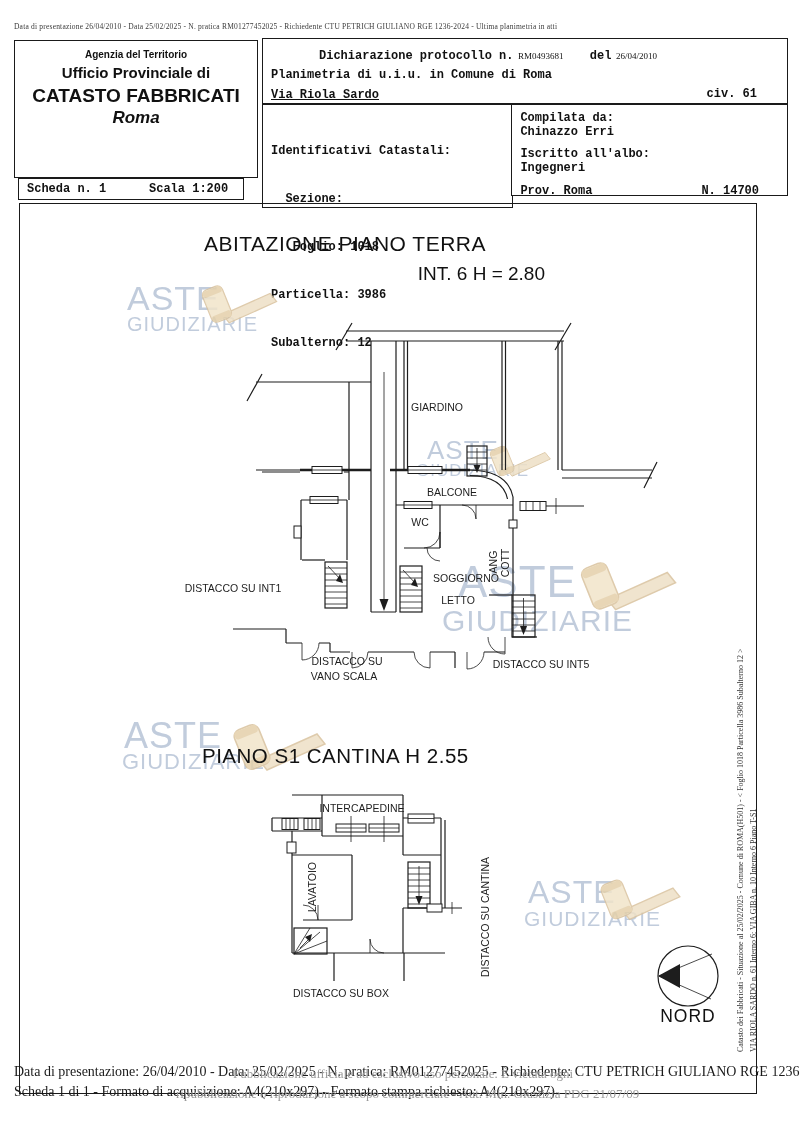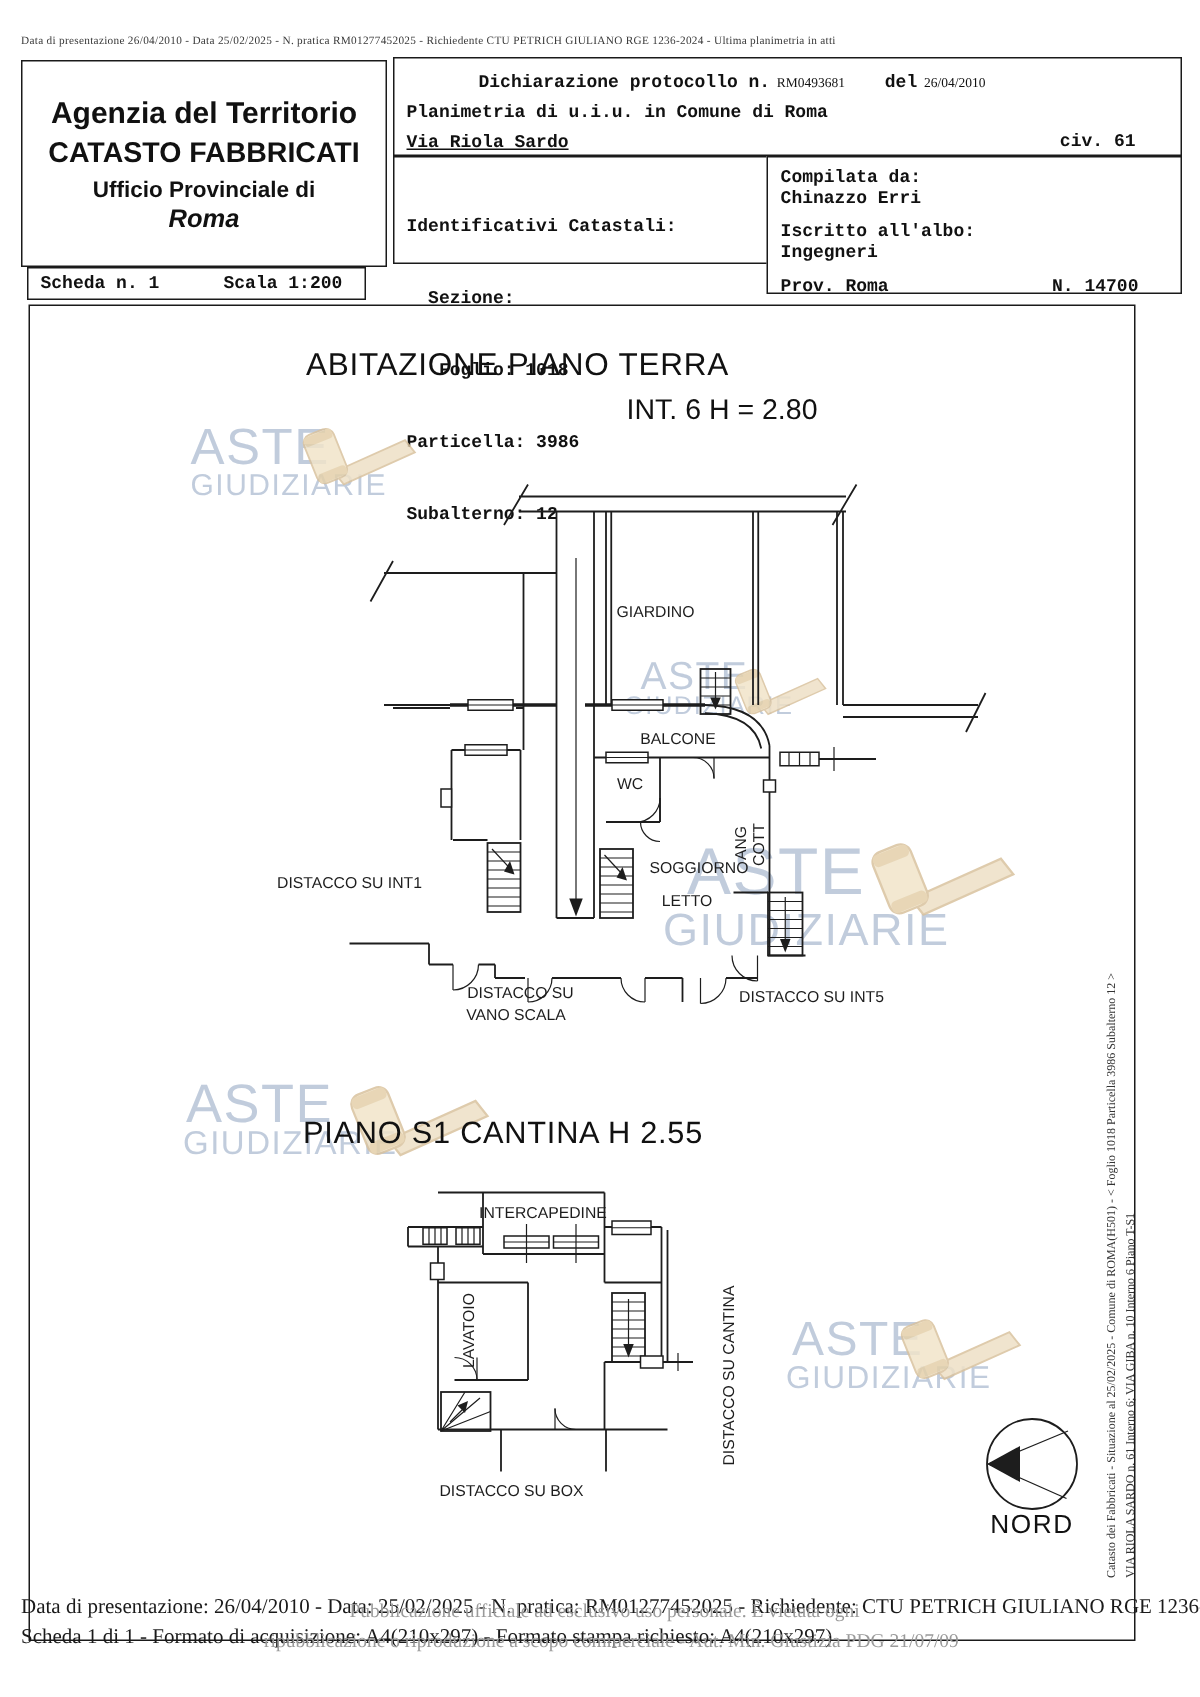--- a/index.html
+++ b/index.html
@@ -43,41 +43,41 @@
         <rect x="10" y="6" width="26" height="42" rx="7" transform="rotate(-22 23 27)" fill="#f1e4ca" stroke="#d9c29e" stroke-width="1.5"></rect>
         <rect x="11" y="7" width="24" height="8" rx="3" transform="rotate(-22 23 27)" fill="#e4d0aa"></rect>
         <rect x="11" y="39" width="24" height="8" rx="3" transform="rotate(-22 23 27)" fill="#e4d0aa"></rect>
       </g>
     </defs>
   </svg>
 
   <div class="abs tinytop nowrap" style="left:14px;top:22px;">Data di presentazione  26/04/2010 - Data  25/02/2025 - N. pratica  RM01277452025 - Richiedente  CTU PETRICH GIULIANO RGE 1236-2024 - Ultima planimetria in atti</div>
 
   <div class="abs box" style="left:14px;top:40px;width:244px;height:138px;">
-    <div class="ctr" style="margin-top:24px;font-weight:bold;font-size:20px;">Agenzia del Territorio</div>
+    <div class="ctr" style="margin-top:8px;font-weight:bold;font-size:10px;">Agenzia del Territorio</div>
+    <div class="ctr" style="margin-top:4px;font-weight:bold;font-size:15px;">Ufficio Provinciale di</div>
     <div class="ctr" style="margin-top:4px;font-weight:bold;font-size:19px;">CATASTO FABBRICATI</div>
-    <div class="ctr" style="margin-top:4px;font-weight:bold;font-size:15px;">Ufficio Provinciale di</div>
     <div class="ctr" style="margin-top:1px;font-weight:bold;font-size:17px;font-style:italic;">Roma</div>
   </div>
 
   <div class="abs box" style="left:262px;top:38px;width:526px;height:66px;">
     <div style="margin:6px 0 0 8px;padding-left:48px;">
       <span class="mono" style="font-size:12px;">Dichiarazione protocollo n.</span>
       <span class="serif" style="font-size:9px;">RM0493681</span>
       <span class="mono" style="font-size:12px;margin-left:22px;">del</span>
       <span class="serif" style="font-size:9px;">26/04/2010</span>
     </div>
     <div class="mono" style="margin:5px 0 0 8px;font-size:12px;">Planimetria di u.i.u. in Comune di Roma</div>
     <div style="margin:5px 0 0 8px;font-size:12px;position:relative;text-decoration:underline;">
       <span class="mono" style="font-size:12px;">Via Riola Sardo</span>
       <span class="mono" style="font-size:12px;position:absolute;right:30px;text-align:center;">civ. 61</span>
     </div>
   </div>
 
-  <div class="abs box mono pre" style="left:262px;top:104px;width:251px;height:72px;font-size:12px;line-height:16px;padding:6px 0 0 8px;">
+  <div class="abs box mono pre" style="left:262px;top:104px;width:251px;height:104px;font-size:12px;line-height:16px;padding:6px 0 0 8px;">
     <div>Identificativi Catastali:</div>
     <div>  Sezione:</div>
     <div>   Foglio: 1018</div>
     <div>Particella: 3986</div>
     <div>Subalterno: 12</div>
   </div>
 
   <div class="abs box mono" style="left:511.4px;top:104px;width:276.6px;height:92px;font-size:12px;line-height:14px;padding:6px 0 0 8px;">
     <div>Compilata da:</div>
     <div>Chinazzo Erri</div>

